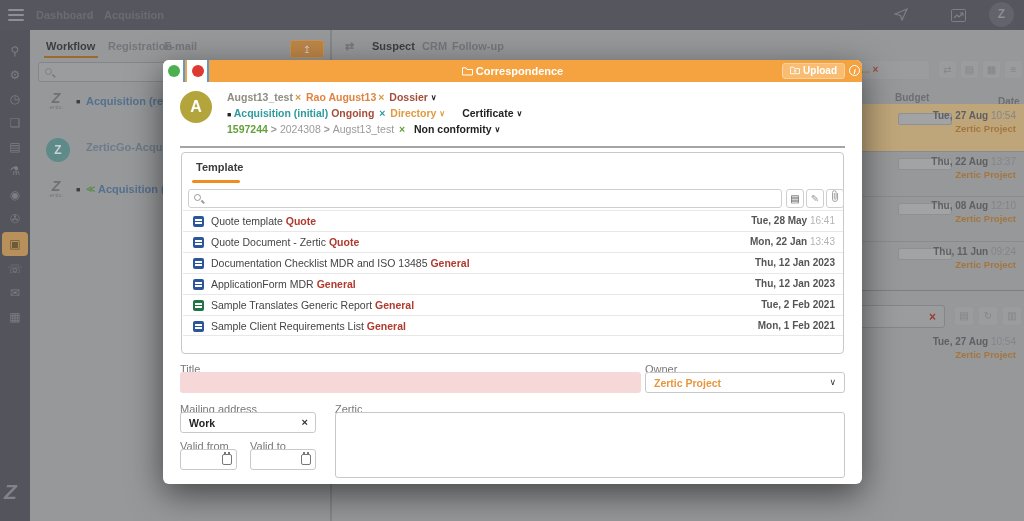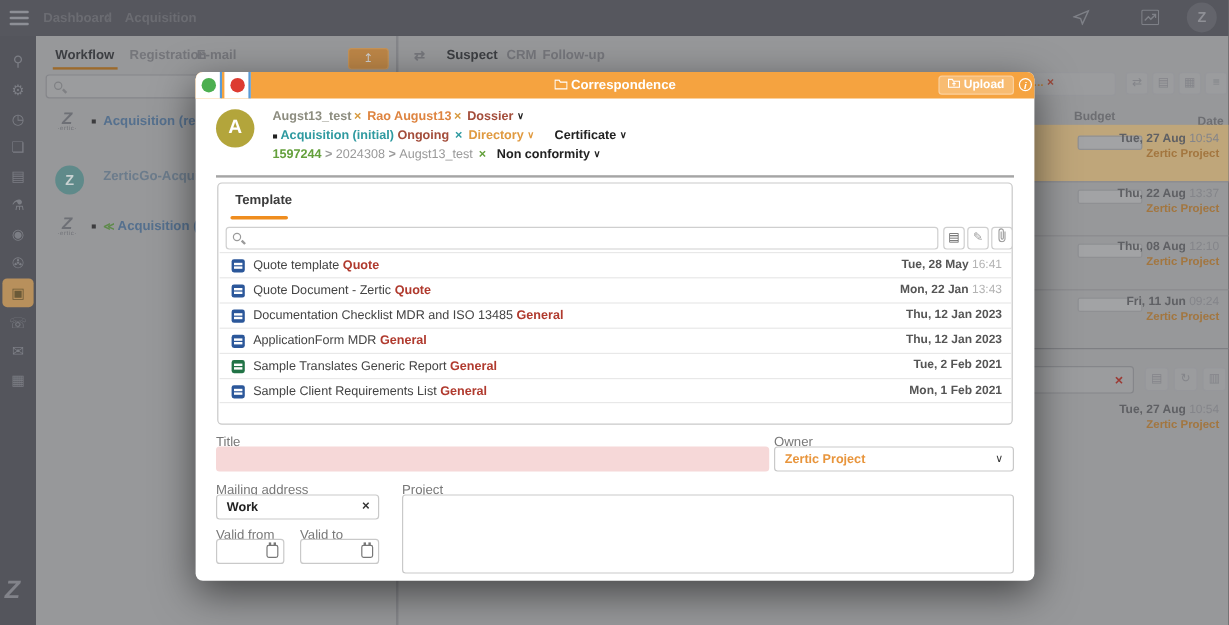--- a/index.html
+++ b/index.html
@@ -217,21 +217,21 @@
 
   <div>
     <span class="budgetbox" style="left:898px;top:203px;"></span>
     <span class="bg-date" style="right:8px;top:200px;width:120px;"><span>Thu, 08 Aug</span> <span class="lt">12:10</span></span>
     <span class="bg-owner" style="right:8px;top:213px;width:120px;">Zertic Project</span>
   </div>
   <div class="rowsep" style="top:241px;"></div>
 
   <div>
     <span class="budgetbox" style="left:898px;top:248px;"></span>
-    <span class="bg-date" style="right:8px;top:246px;width:120px;"><span>Fri, 11 Jun</span> <span class="lt">09:24</span></span>
+    <span class="bg-date" style="right:8px;top:246px;width:120px;"><span>Thu, 11 Jun</span> <span class="lt">09:24</span></span>
     <span class="bg-owner" style="right:8px;top:259px;width:120px;">Zertic Project</span>
   </div>
   <div class="rowsep" style="top:290px;background:#7e7f83;"></div>
 
   <div class="bg-search" style="left:700px;top:305px;width:245px;height:23px;">
     <span class="abs" style="right:8px;top:4px;color:#9c3a34;font-size:12px;font-weight:700;">×</span>
   </div>
   <span class="sqbtn" style="left:954px;top:306px;width:20px;height:20px;">▤</span>
   <span class="sqbtn" style="left:978px;top:306px;width:20px;height:20px;">↻</span>
   <span class="sqbtn" style="left:1002px;top:306px;width:20px;height:20px;">▥</span>
@@ -345,21 +345,21 @@
       <span class="selecttxt">Zertic Project</span>
       <span class="selchev">∨</span>
     </div>
 
     <span class="flabel" style="left:17px;top:343px;">Mailing address</span>
     <div class="finput" style="left:17px;top:352px;width:136px;height:21px;">
       <span class="worktxt">Work</span>
       <span class="clearx">×</span>
     </div>
 
-    <span class="flabel" style="left:172px;top:343px;">Project</span>
+    <span class="flabel" style="left:172px;top:343px;">Zertic</span>
     <div class="finput" style="left:172px;top:352px;width:510px;height:66px;"></div>
 
     <span class="flabel" style="left:17px;top:380px;">Valid from</span>
     <div class="finput" style="left:17px;top:389px;width:57px;height:21px;">
         <span class="calic"></span>
       </div>
 
     <span class="flabel" style="left:87px;top:380px;">Valid to</span>
     <div class="finput" style="left:87px;top:389px;width:66px;height:21px;">
         <span class="calic"></span>

